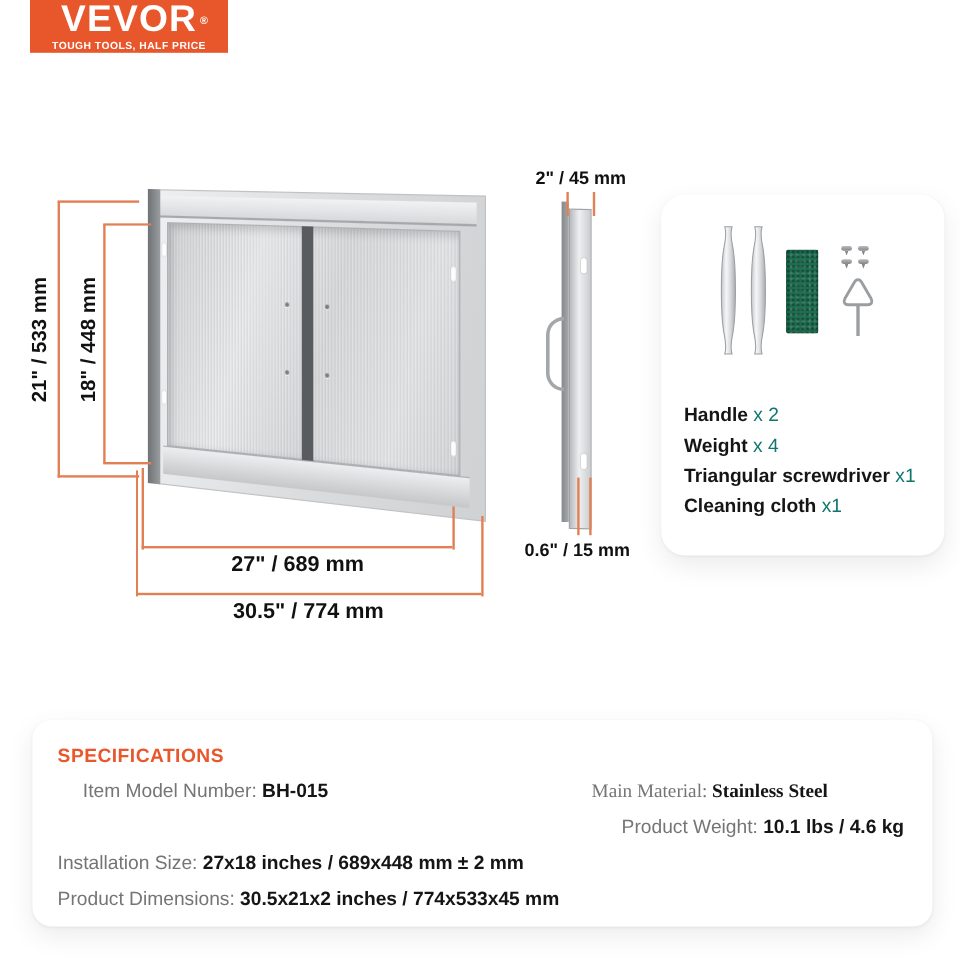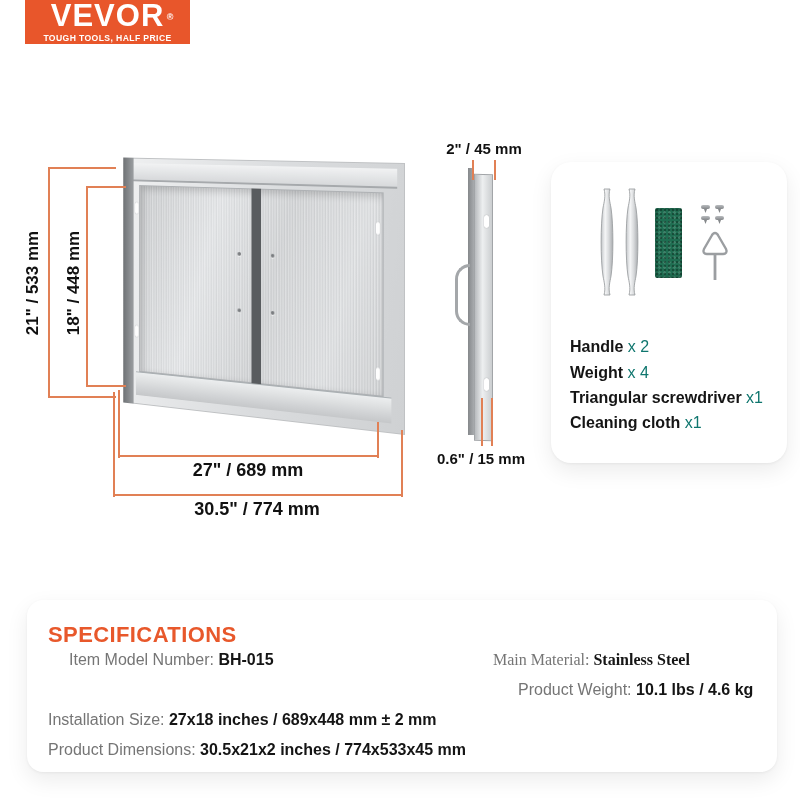--- a/index.html
+++ b/index.html
@@ -59,21 +59,21 @@
   .card { position:absolute; background:#fff; border-radius:20px;
           box-shadow:0 1px 3px rgba(0,0,0,.05), 0 8px 22px rgba(0,0,0,.08); }
   .acc-card { left:551px; top:162px; width:236px; height:301px; }
   .spec-card { left:27px; top:600px; width:750px; height:172px; border-radius:16px; }
 
   .acc-title { position:absolute; left:570px; top:311px; color:#E8582B; font-weight:bold; font-size:17px; letter-spacing:.4px; }
   .acc-row { position:absolute; left:570px; font-size:16px; color:#151515; white-space:nowrap; }
   .acc-row b { font-weight:bold; }
   .acc-row .qty { color:#0f766e; font-weight:normal; }
 
-  .spec-title { position:absolute; left:48px; top:622px; color:#E8582B; font-weight:bold; font-size:22px; letter-spacing:.4px; }
+  .spec-title { position:absolute; left:48px; top:622px; color:#E8582B; font-weight:bold; font-size:16px; letter-spacing:.4px; }
   .spec-row { position:absolute; font-size:16px; white-space:nowrap; }
   .spec-row .lbl { color:#757575; }
   .spec-row .val { color:#151515; font-weight:bold; }
 
   
   .handle-svg { position:absolute; }
   .cloth { position:absolute; left:655px; top:208px; width:27px; height:70px; border-radius:2px;
            background-color:#1F6E52;
            background-image:
              radial-gradient(rgba(0,0,0,.30) 1px, transparent 1.6px),

